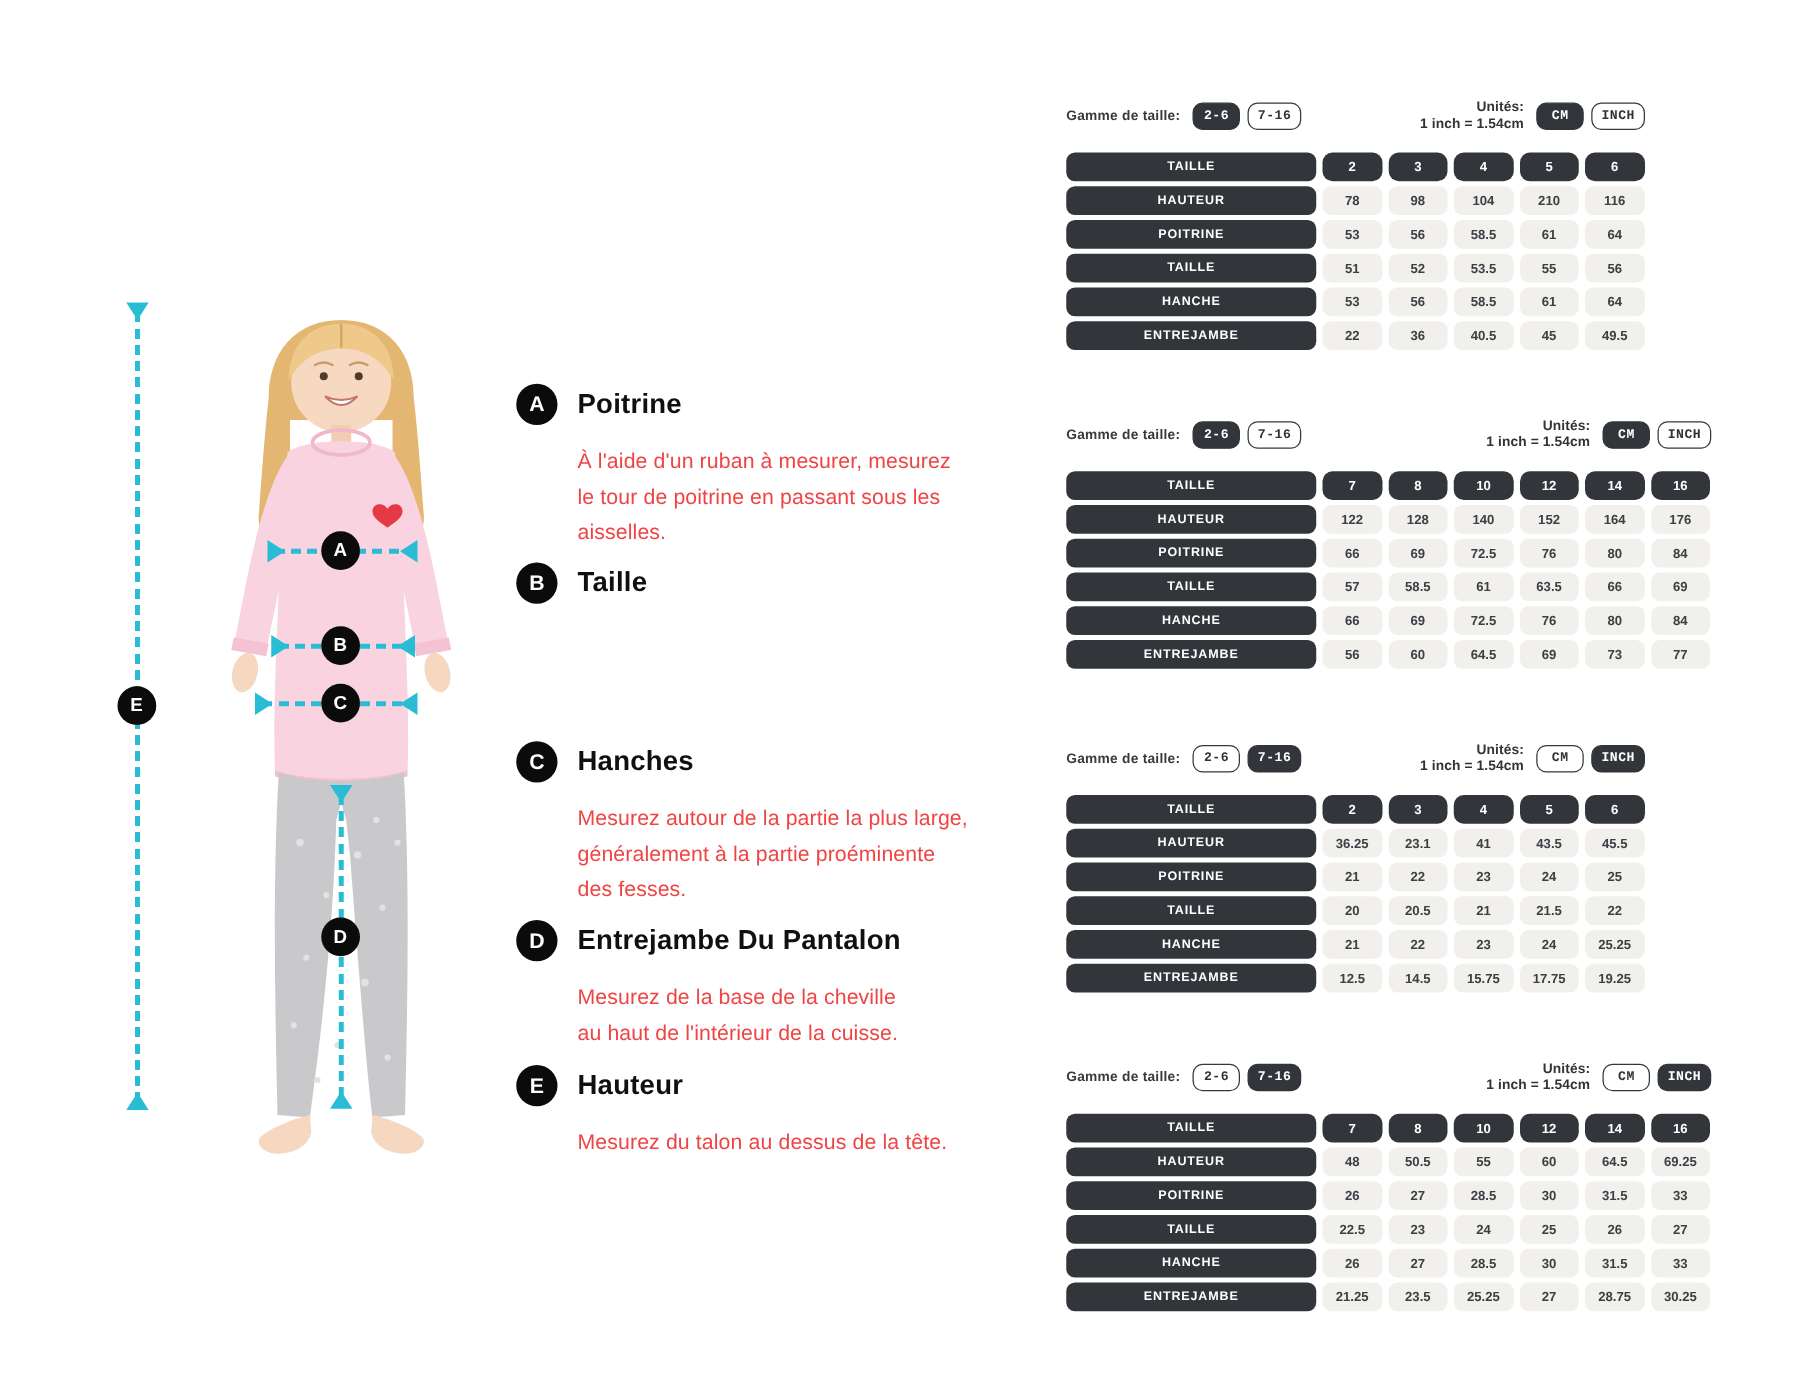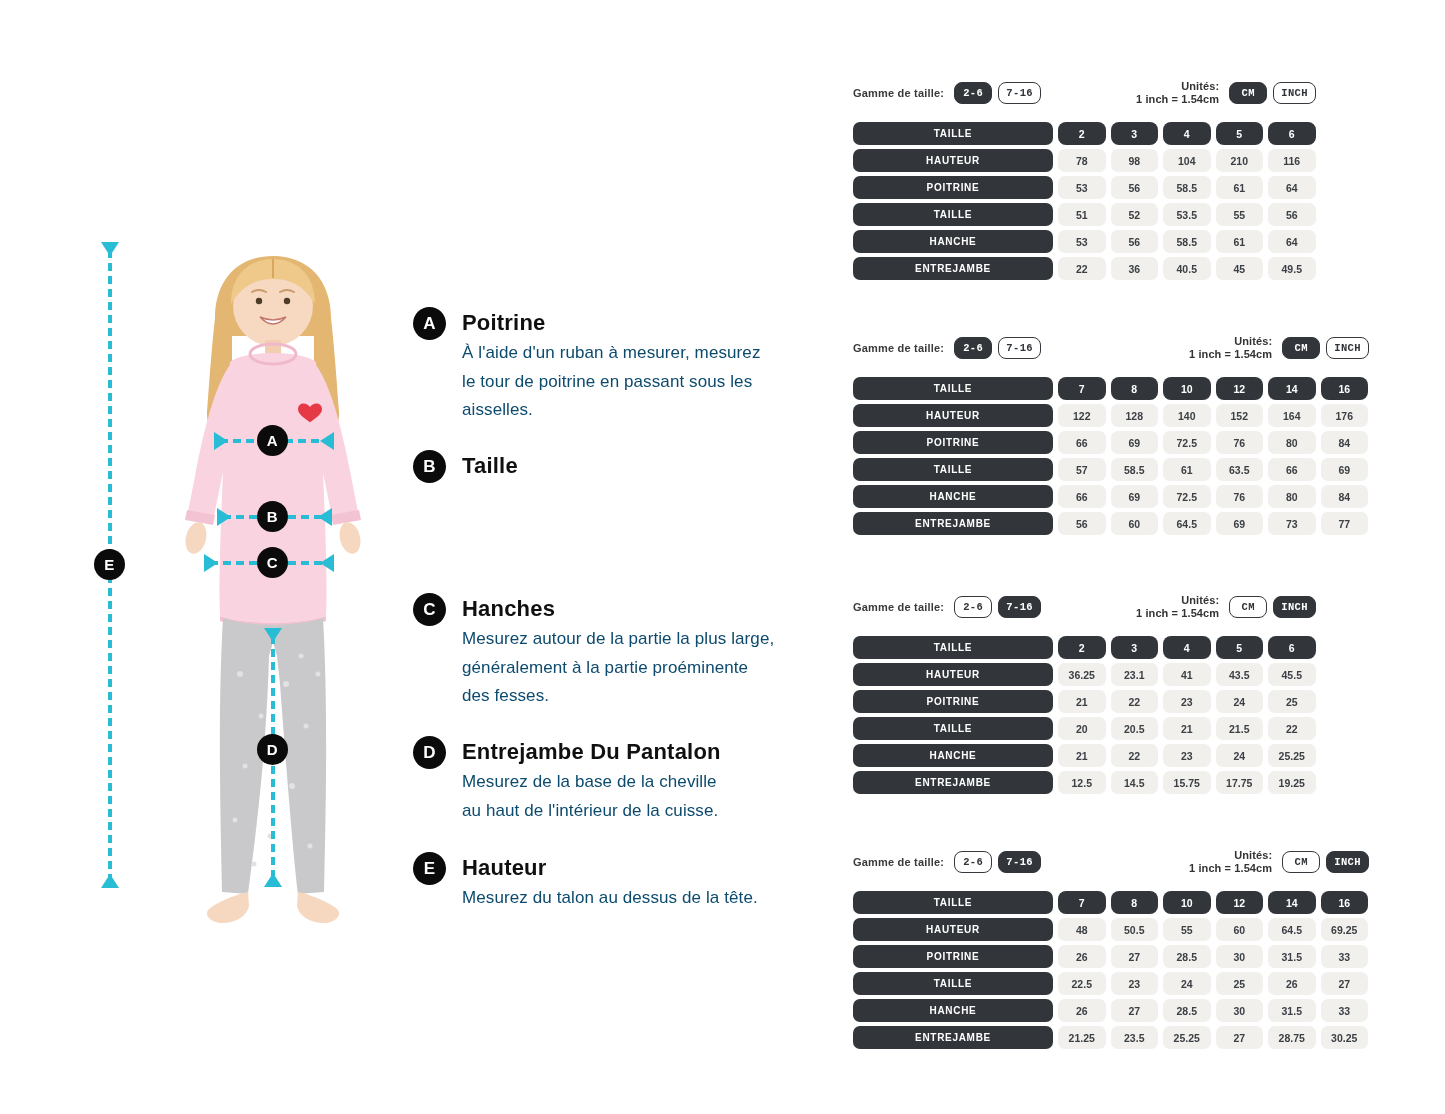--- a/index.html
+++ b/index.html
@@ -25,21 +25,21 @@
     background:#0b0b0b; color:#fff; font-weight:700; font-size:15px;
     display:flex; align-items:center; justify-content:center; letter-spacing:.5px;
   }
   
   .section { position:absolute; left:413px; display:flex; gap:16px; }
   .sec-circle {
     flex:none; width:33px; height:33px; border-radius:50%; background:#0b0b0b;
     color:#fff; font-weight:700; font-size:17px; display:flex; align-items:center; justify-content:center; margin-top:0;
   }
   .sec-title { font-size:22px; font-weight:800; color:#101010; letter-spacing:.2px; margin-top:3px; }
-  .sec-text  { font-size:17px; line-height:28.5px; color:#0c4a6e; margin-top:3px; white-space:pre-line; letter-spacing:.1px; }
+  .sec-text  { font-size:17px; line-height:28.5px; color:#ef4444; margin-top:19px; white-space:pre-line; letter-spacing:.1px; }
   
   .table-block { position:absolute; left:853px; }
   .tb-header { display:flex; justify-content:space-between; align-items:center; margin:4px 0 18px 0; height:22px; }
   .tb-left, .tb-right { display:flex; align-items:center; gap:6px; }
   .range-label { font-size:11px; font-weight:600; color:#3a3a3a; margin-right:4px; letter-spacing:.2px; }
   .units-note { text-align:right; font-size:11px; line-height:13px; font-weight:700; color:#333; margin-right:4px; letter-spacing:.1px; }
   .pill-btn {
     min-width:38px; height:22px; padding:0 7px; border-radius:8px; cursor:pointer;
     background:#fff; border:1.5px solid #35393E; color:#2f3338;
     font-family:Liberation Mono, monospace; font-size:10.5px; font-weight:700; letter-spacing:.4px;

